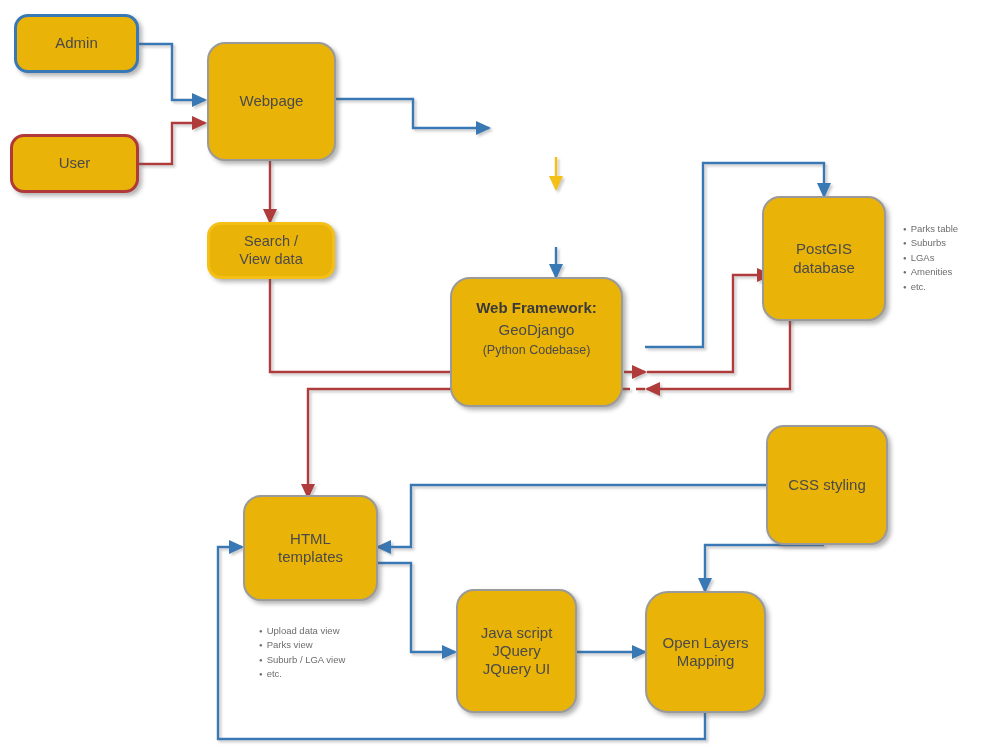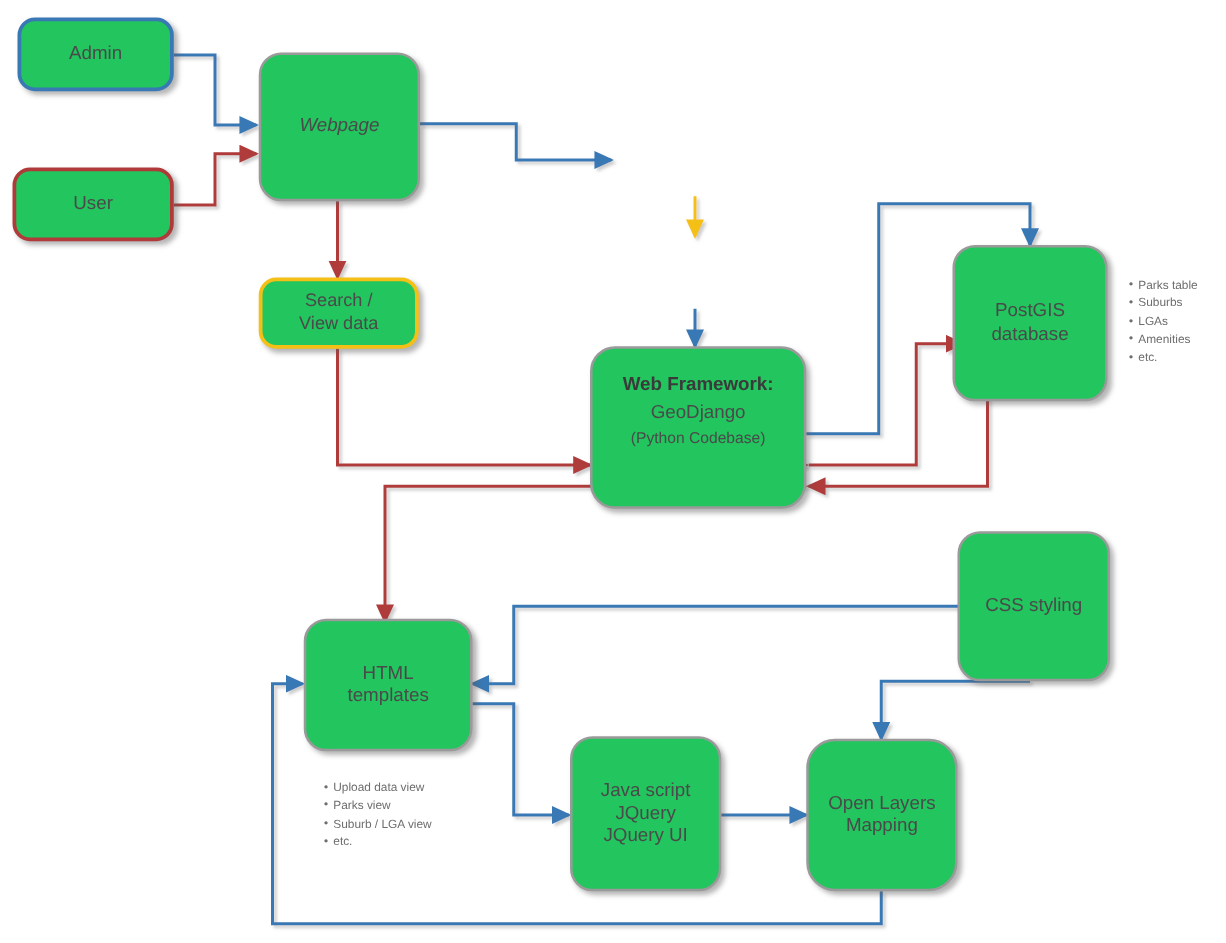--- a/index.html
+++ b/index.html
@@ -1,21 +1,21 @@
 <!DOCTYPE html>
 <html><head>
 <meta charset="utf-8">
 <style>
   html,body{margin:0;padding:0;background:#ffffff;}
   body{width:981px;height:754px;font-family:"Liberation Sans",sans-serif;overflow:hidden;}
   #canvas{position:relative;width:981px;height:754px;background:#fff;}
 
   svg.wires{position:absolute;left:0;top:0;width:981px;height:754px;pointer-events:none;}
 
-  .node{position:absolute;box-sizing:border-box;background:#22c55e;
+  .node{position:absolute;box-sizing:border-box;background:#eab308;
         border:2px solid #9a9a9a;border-radius:14px;
         display:flex;flex-direction:column;align-items:center;justify-content:center;
         text-align:center;color:#4a4a4a;line-height:1.22;
         box-shadow:3px 3px 4px rgba(90,90,90,0.45);}
   .node.blue{border-color:#3878b4;border-width:3px;}
   .node.red{border-color:#b03a3a;border-width:3px;}
   .node.gold{border-color:#f5c016;border-width:3px;}
   .node.gray{border-color:#9a9a9a;border-width:2px;}
 
   .node .ln{display:block;white-space:nowrap;}
@@ -90,32 +90,32 @@
   </svg>
 
   <div class="node blue" style="left:14px;top:14px;width:125px;height:59px;font-size:15px;">
     <span class="ln">Admin</span>
   </div>
 
   <div class="node red" style="left:10px;top:134px;width:129px;height:59px;font-size:15px;justify-content:center;">
     <span class="ln">User</span>
   </div>
 
-  <div class="node gray" style="left:207px;top:42px;width:129px;height:119px;font-size:15px;border-radius:18px;font-style:italic;">
+  <div class="node gray" style="left:207px;top:42px;width:129px;height:119px;font-size:15px;border-radius:18px;">
     <span class="ln">Webpage</span>
   </div>
 
 
 
   <div class="node gold" style="left:207px;top:222px;width:128px;height:57px;font-size:14.5px;">
     <span class="ln">Search /</span>
     <span class="ln">View data</span>
   </div>
 
-  <div class="node gray" style="left:472px;top:277px;width:173px;height:130px;font-size:15px;border-radius:20px;justify-content:flex-start;padding-top:20px;">
+  <div class="node gray" style="left:450px;top:277px;width:173px;height:130px;font-size:15px;border-radius:20px;justify-content:flex-start;padding-top:20px;">
     <span class="ln bold">Web Framework:</span>
     <span class="ln" style="margin-top:4px;">GeoDjango</span>
     <span class="ln small" style="margin-top:3px;">(Python Codebase)</span>
   </div>
 
   <div class="node gray" style="left:762px;top:196px;width:124px;height:125px;font-size:15px;border-radius:18px;">
     <span class="ln">PostGIS</span>
     <span class="ln">database</span>
   </div>
 

